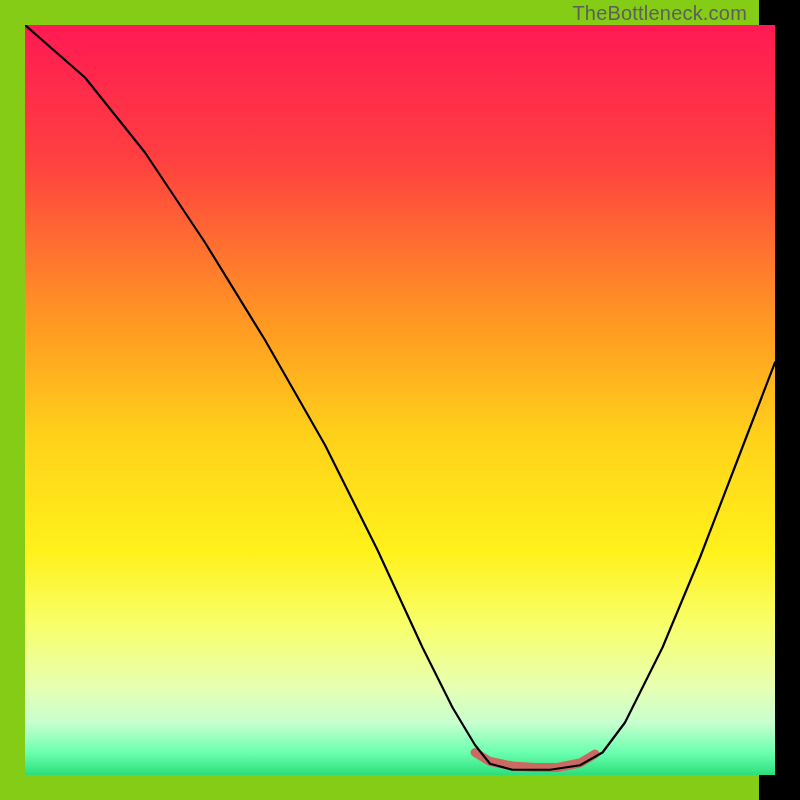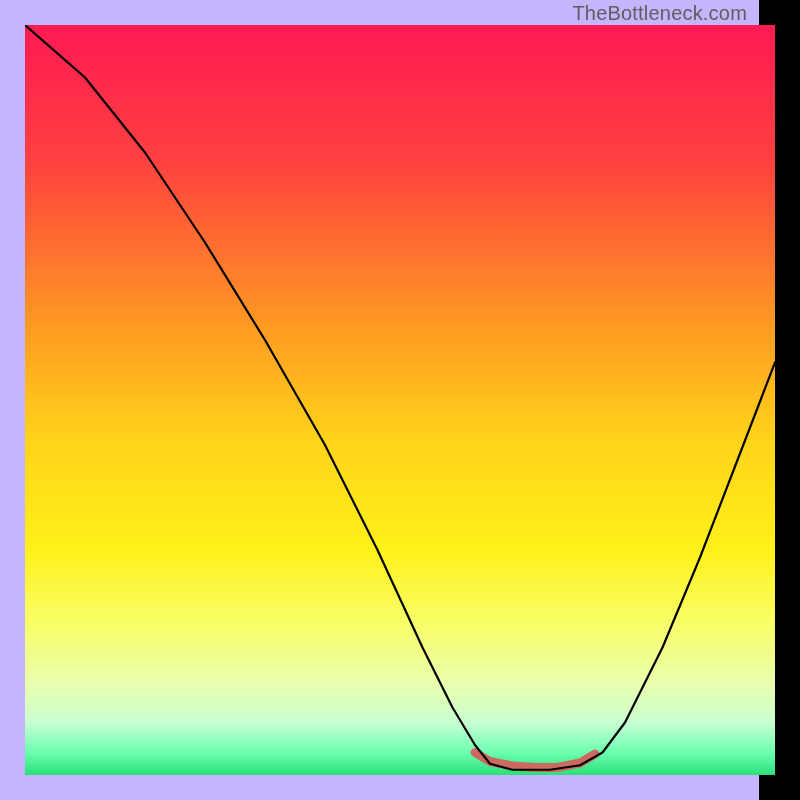--- a/index.html
+++ b/index.html
@@ -8,21 +8,21 @@
     width: 800px;
     height: 800px;
     background: #000;
     font-family: Arial, Helvetica, sans-serif;
     overflow: hidden;
   }
   .frame {
     position: relative;
     width: 759px;
     height: 800px;
-    background: #c4b5fd;
+    background: #84cc16;
   }
   .plot-area {
     position: absolute;
     left: 25px;
     top: 25px;
     width: 750px;
     height: 750px;
     overflow: hidden;
   }
   .watermark {

